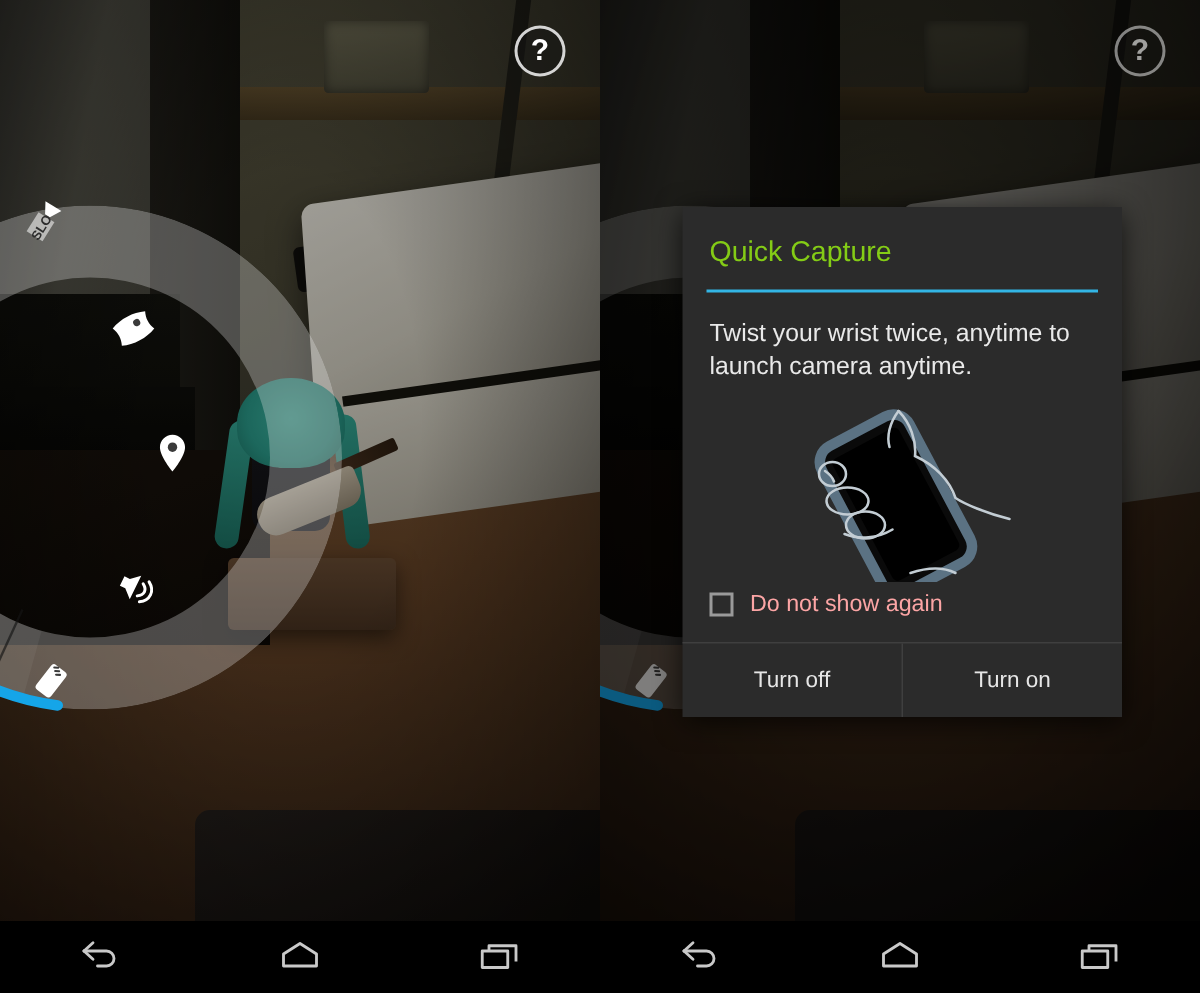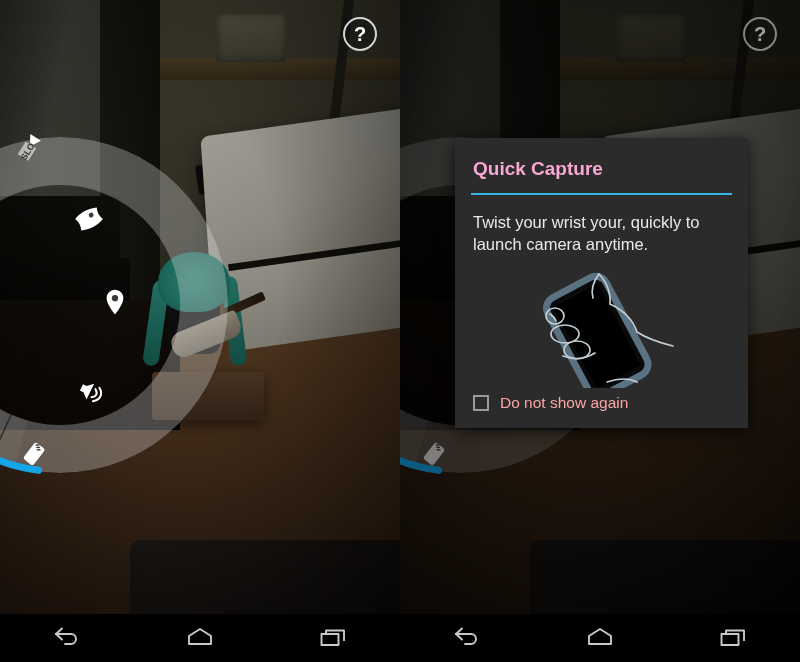--- a/index.html
+++ b/index.html
@@ -92,21 +92,21 @@
   .navbar{position:absolute;left:0;bottom:0;width:400px;height:48px;background:#000;
     display:flex;align-items:center;justify-content:space-around;}
   .nav-btn{width:60px;height:48px;display:flex;align-items:center;justify-content:center;
     cursor:pointer;}
   .nav-btn svg{display:block;}
 
   
   .scrim{position:absolute;inset:0;background:rgba(0,0,0,.45);}
   .dialog{position:absolute;left:55px;top:138px;width:293px;
     background:#2b2b2b;box-shadow:0 3px 18px rgba(0,0,0,.75);}
-  .dlg-title{color:#f9a8d4;font-size:19px;padding:20px 18px 13px 18px;font-weight:bold;}
+  .dlg-title{color:#84cc16;font-size:19px;padding:20px 18px 13px 18px;}
   .dlg-rule{height:2px;background:#33b5e5;margin:0 16px;}
   .dlg-body{color:#e9e9e9;font-size:16.5px;line-height:1.36;padding:16px 18px 4px 18px;}
   .dlg-illus{height:128px;position:relative;}
   .dlg-illus svg{position:absolute;left:50%;top:4px;transform:translateX(-50%);}
   .dlg-check-row{display:flex;align-items:center;gap:11px;padding:6px 18px 16px 18px;cursor:pointer;}
   .checkbox{width:16px;height:16px;border:2px solid #9a9a9a;background:transparent;
     box-sizing:border-box;flex:0 0 auto;}
   .dlg-check-label{color:#fca5a5;font-size:15.5px;}
   .dlg-btnrow{display:flex;border-top:1px solid #3f3f3f;}
   .dlg-btn{flex:1;text-align:center;color:#e6e6e6;font-size:15px;padding:16px 0;cursor:pointer;}
@@ -301,21 +301,21 @@
       </div>
     </div>
 
     <div class="scrim"></div>
 
     <div class="help-btn" style="right:23px;top:17px;opacity:.6;">?</div>
 
     <div class="dialog">
       <div class="dlg-title">Quick Capture</div>
       <div class="dlg-rule"></div>
-      <div class="dlg-body">Twist your wrist your, quickly to launch camera anytime.</div>
+      <div class="dlg-body">Twist your wrist twice, anytime to launch camera anytime.</div>
 
       <div class="dlg-illus">
         <svg width="190" height="124" viewBox="0 0 190 124">
           <g transform="rotate(-28 86 62)">
             <rect x="52" y="18" width="66" height="110" rx="12" fill="#0a0a0a" stroke="#5b7283" stroke-width="7"></rect>
             <rect x="60" y="27" width="50" height="92" rx="4" fill="#000"></rect>
           </g>
           <g fill="none" stroke="#c3cdd4" stroke-width="1.7" stroke-linecap="round">
             <path d="M92 10 C100 18 104 30 103 40 C116 46 126 56 130 68
                      C136 72 150 78 166 82"></path>
@@ -328,20 +328,24 @@
             <path d="M100 118 C112 114 122 114 130 118"></path>
           </g>
         </svg>
       </div>
 
       <div class="dlg-check-row">
         <span class="checkbox"></span>
         <span class="dlg-check-label">Do not show again</span>
       </div>
 
+      <div class="dlg-btnrow">
+        <div class="dlg-btn left">Turn off</div>
+        <div class="dlg-btn">Turn on</div>
+      </div>
     </div>
 
     <div class="navbar">
       <div class="nav-btn">
         <svg width="30" height="22" viewBox="0 0 30 22" fill="none" stroke="#c9c9c9" stroke-width="1.9" stroke-linecap="round" stroke-linejoin="round">
           <path d="M4 7 L10 1.5"></path>
             <path d="M4 7 L10 12.5"></path>
           <path d="M4 7 H19 a5 5 0 0 1 0 10 H13"></path>
         </svg>
       </div>

